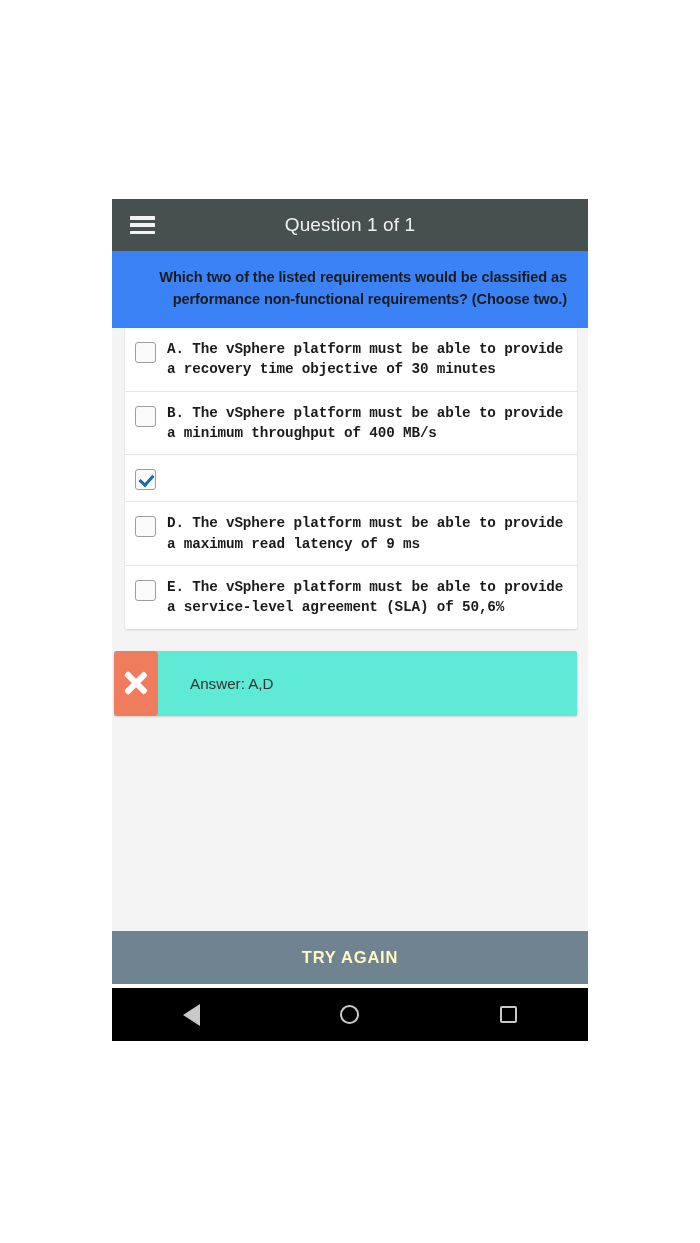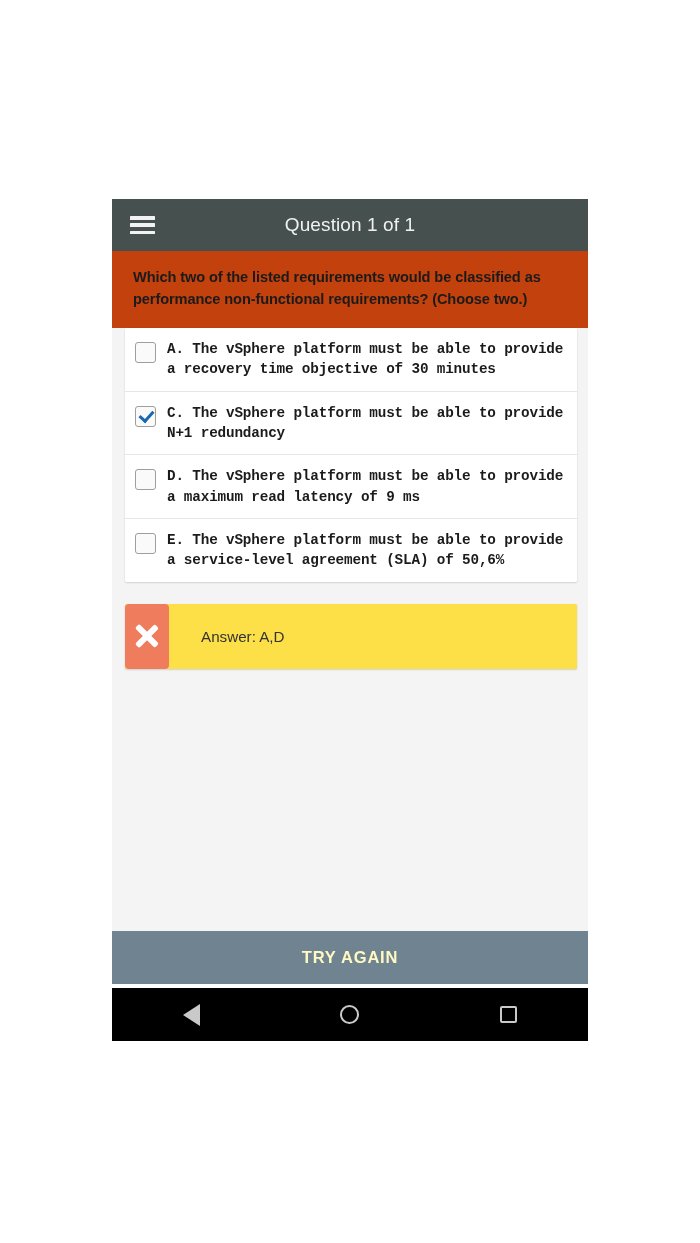--- a/index.html
+++ b/index.html
@@ -68,22 +68,23 @@
   }
 
   
   .content {
     position: relative;
     height: 790px;
     background: #f4f4f4;
   }
 
   .question-block {
-    background: #c2410c;
+    background: #3b82f6;
     padding: 16px 21px 18px 21px;
+    text-align: right;
   }
   .question-text {
     font-size: 14.6px;
     font-weight: bold;
     color: #1b1b1b;
     line-height: 1.48;
     letter-spacing: -0.1px;
   }
 
   
@@ -131,22 +132,22 @@
   .option-text {
     font-size: 14.3px;
     font-weight: bold;
     color: #1b1b1b;
     line-height: 1.42;
     letter-spacing: -0.15px;
   }
 
   
   .answer-card {
-    margin: 22px 11px 0 13px;
-    background: #fde047;
+    margin: 22px 11px 0 2px;
+    background: #5eead4;
     border-radius: 2px;
     box-shadow: 0 1px 2px rgba(0,0,0,0.14), 0 0 1px rgba(0,0,0,0.10);
     display: flex;
     align-items: stretch;
     height: 65px;
     overflow: hidden;
   }
   .answer-badge {
     flex: 0 0 auto;
     width: 44px;
@@ -300,24 +301,27 @@
         <div class="question-text">Which two of the listed requirements would be classified as performance non-functional requirements? (Choose two.)</div>
       </div>
 
       <div class="options-card">
 
         <div class="option-row">
           <div class="cb"></div>
           <div class="option-text">A. The vSphere platform must be able to provide a recovery time objective of 30 minutes</div>
         </div>
 
+        <div class="option-row">
+          <div class="cb"></div>
+          <div class="option-text">B. The vSphere platform must be able to provide a minimum throughput of 400 MB/s</div>
+        </div>
 
         <div class="option-row">
           <div class="cb checked"></div>
-          <div class="option-text">C. The vSphere platform must be able to provide N+1 redundancy</div>
         </div>
 
         <div class="option-row">
           <div class="cb"></div>
           <div class="option-text">D. The vSphere platform must be able to provide a maximum read latency of 9 ms</div>
         </div>
 
         <div class="option-row">
           <div class="cb"></div>
           <div class="option-text">E. The vSphere platform must be able to provide a service-level agreement (SLA) of 50,6%</div>

